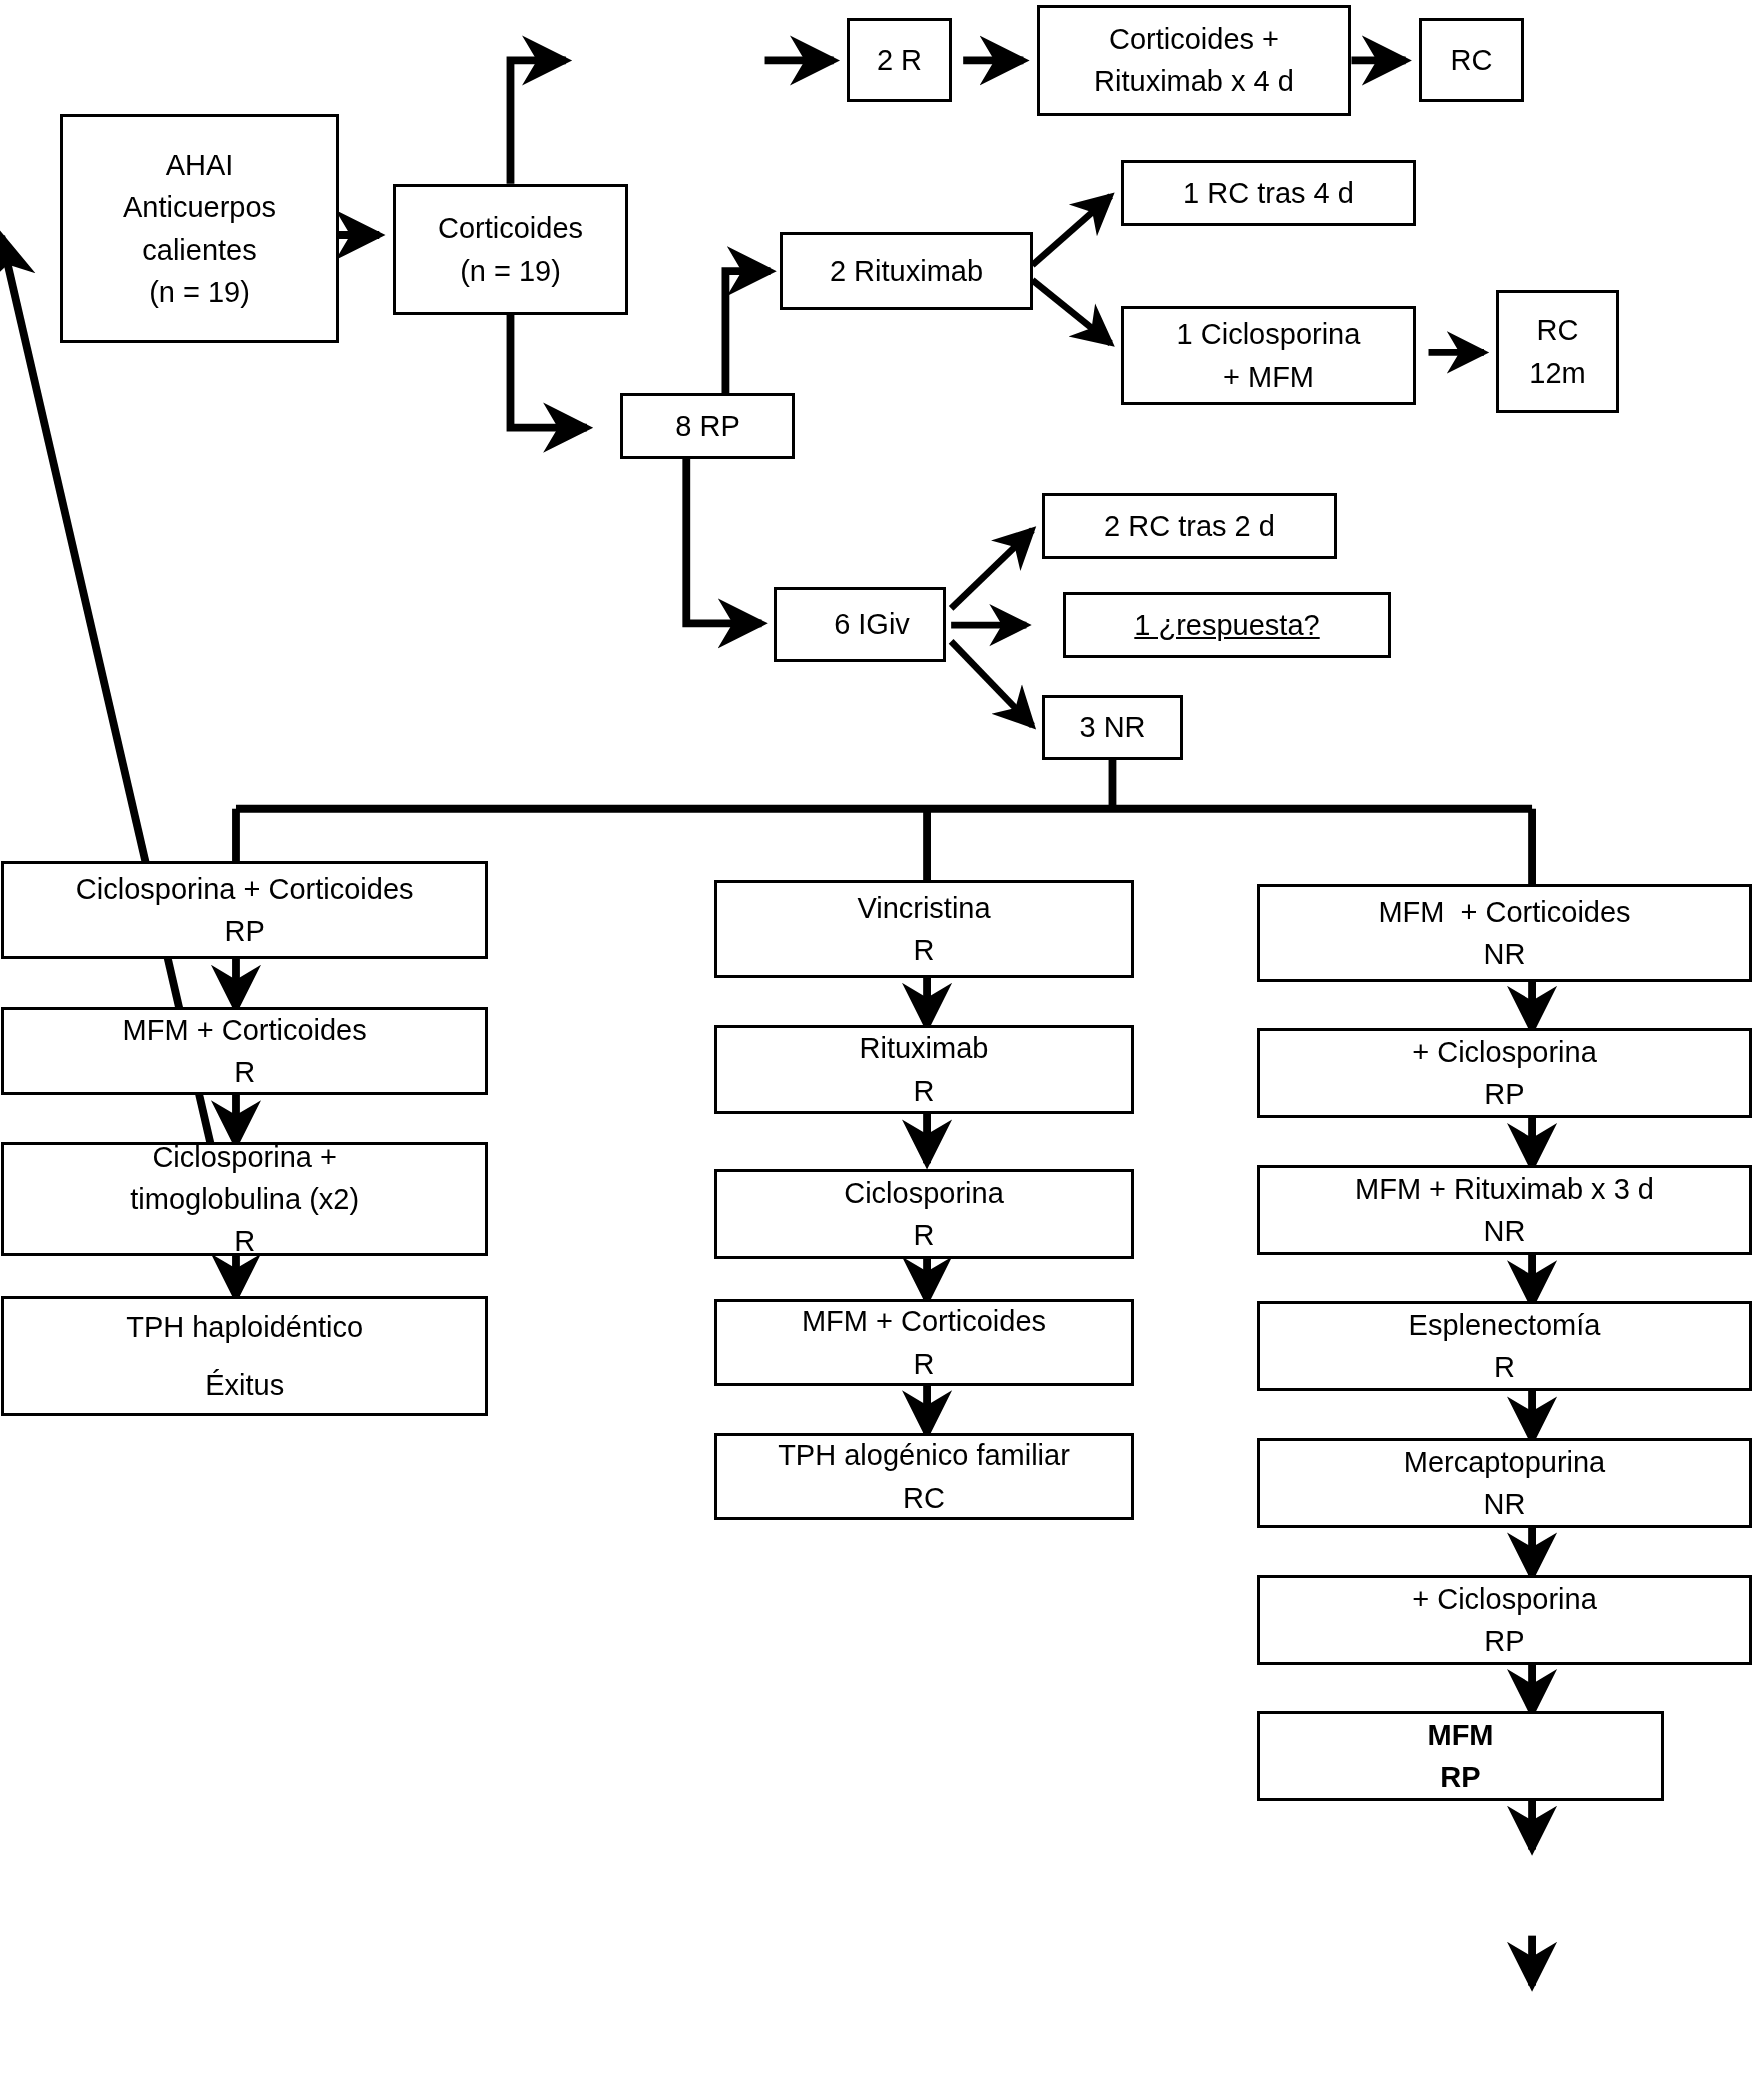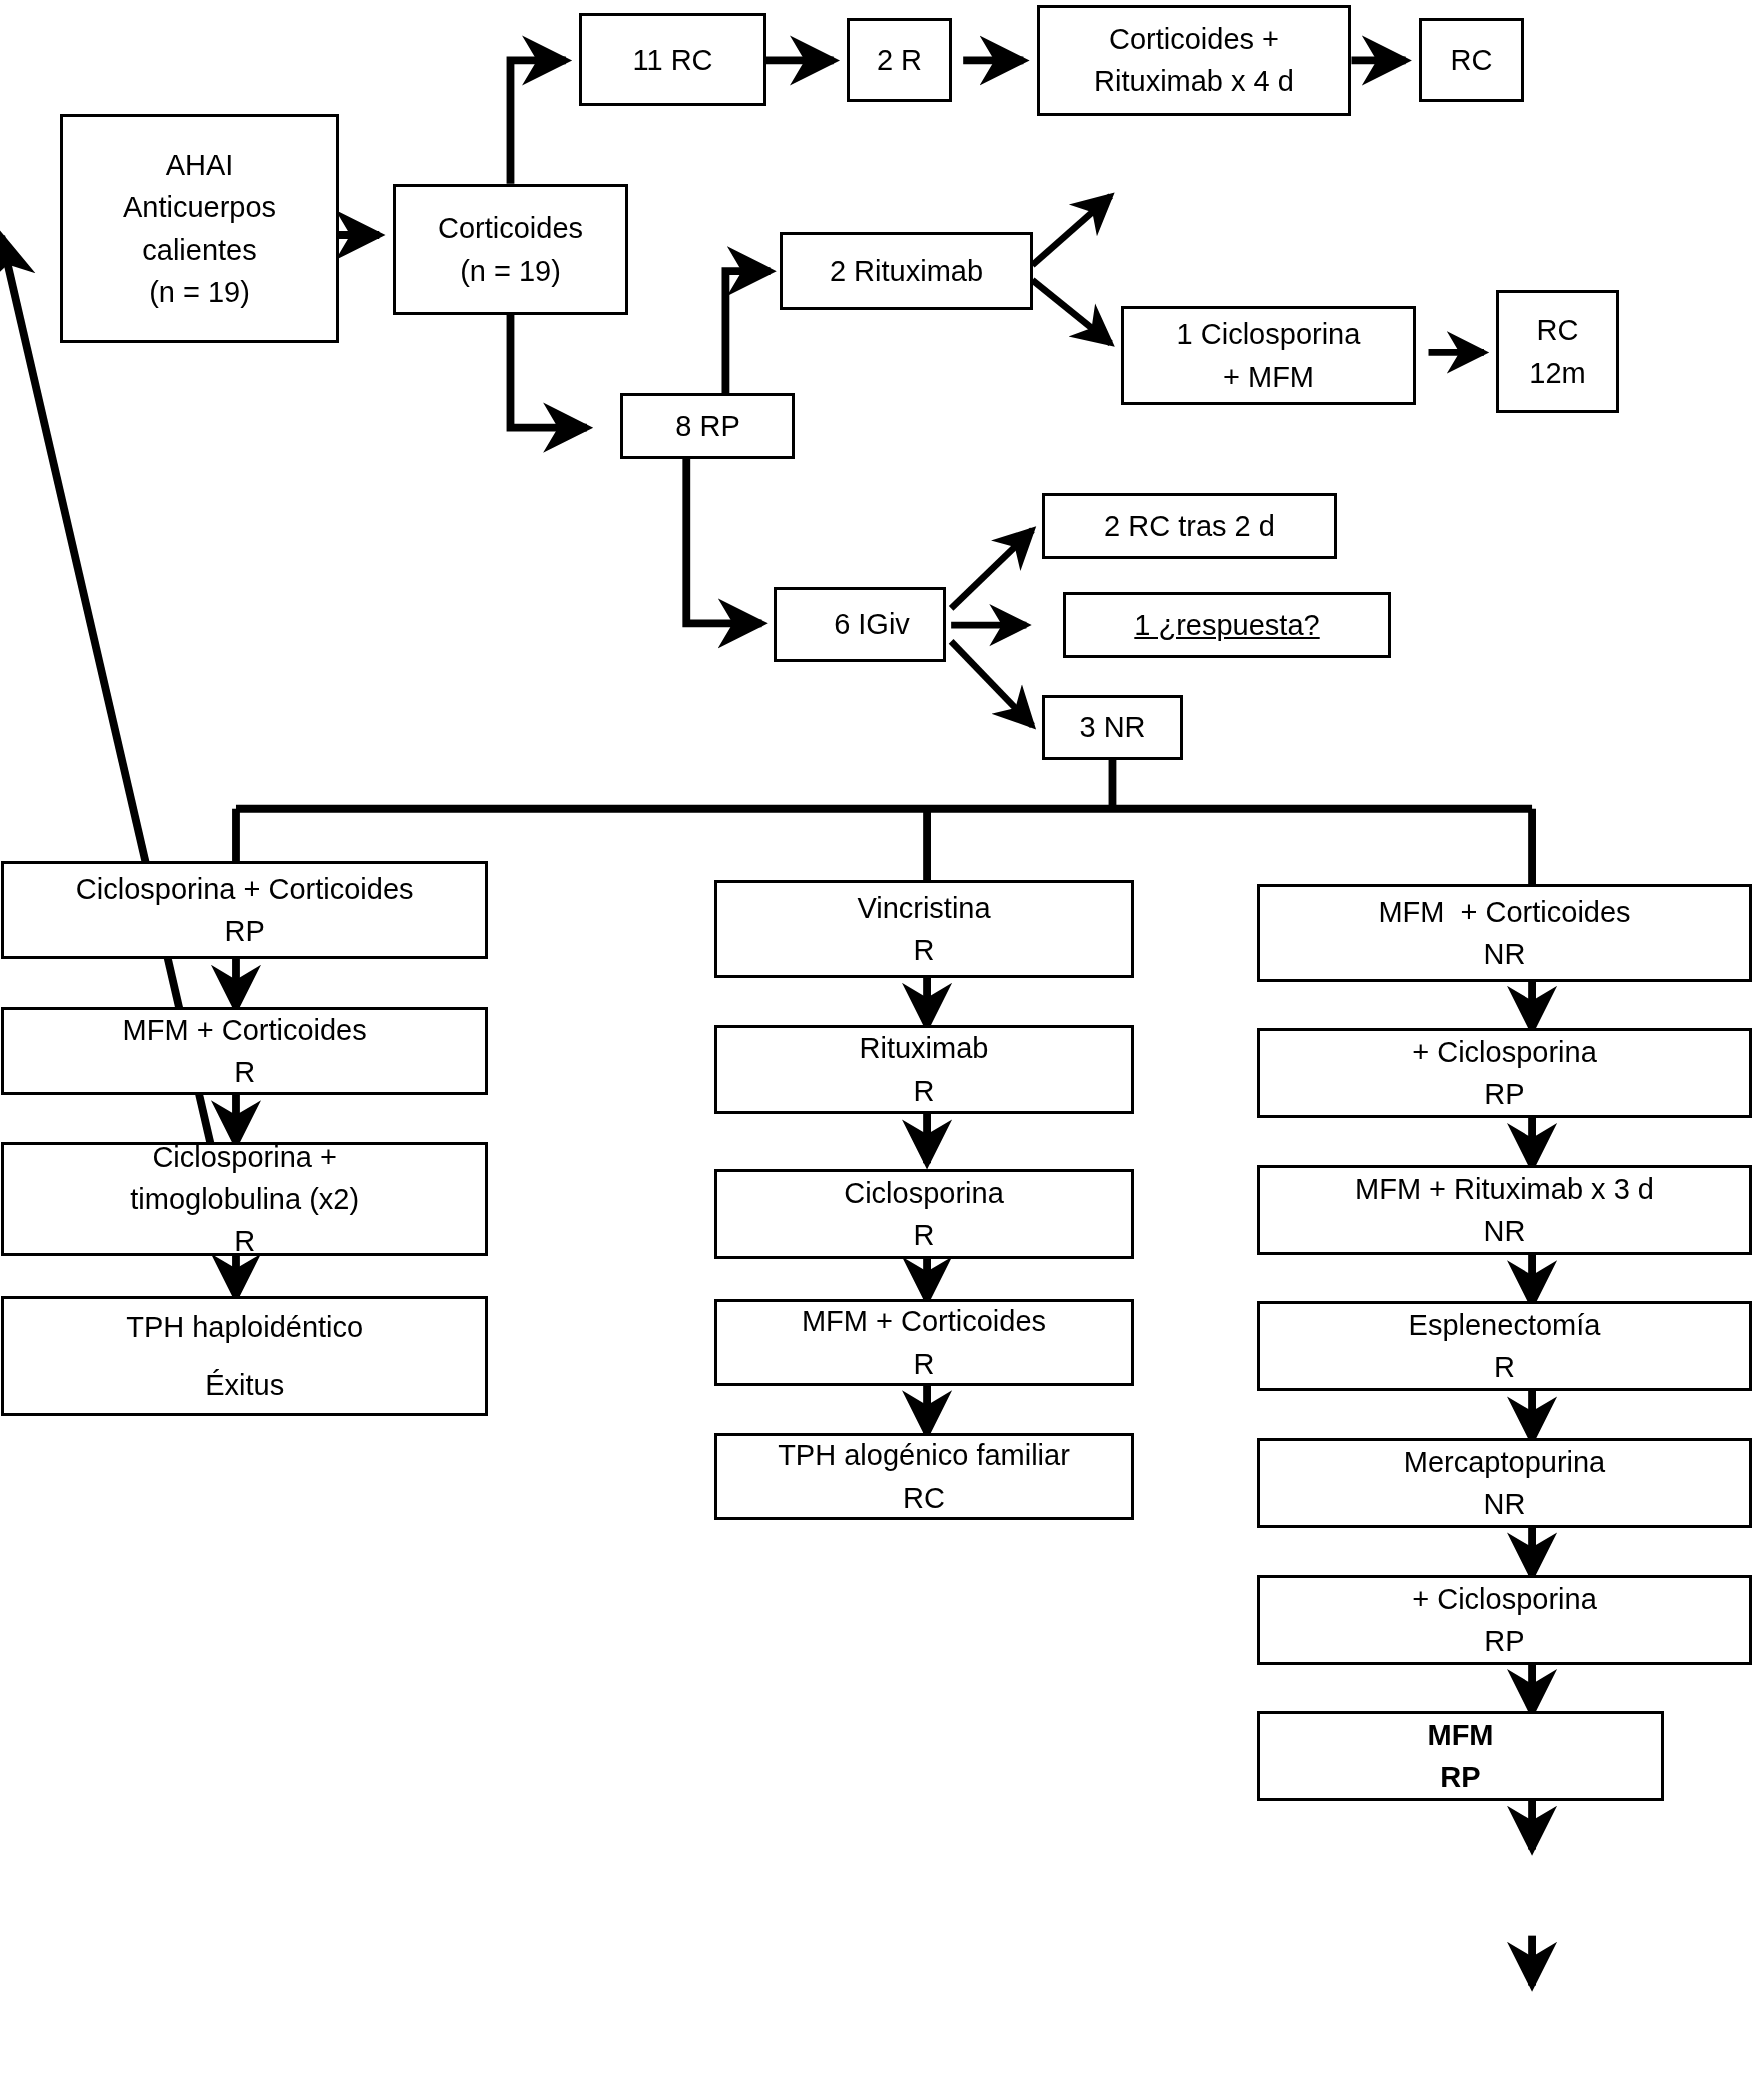--- a/index.html
+++ b/index.html
@@ -108,23 +108,20 @@
     <span class="ln">Anticuerpos</span>
     <span class="ln">calientes</span>
     <span class="ln">(n = 19)</span>
   </div>
 
   <div class="node f48" style="left:393px; top:184px; width:235px; height:131px;">
     <span class="ln">Corticoides</span>
     <span class="ln">(n = 19)</span>
   </div>
 
-  <div class="node f48" style="left:579px; top:13.2px; width:187px; height:93px;">
-    <span class="ln">11 RC</span>
-  </div>
 
   <div class="node f48" style="left:847px; top:18px; width:105px; height:84px;">
     <span class="ln">2 R</span>
   </div>
 
   <div class="node f48" style="left:1037px; top:4.8px; width:314px; height:111px;">
     <span class="ln">Corticoides +</span>
     <span class="ln">Rituximab x 4 d</span>
   </div>
 
@@ -133,20 +130,23 @@
   </div>
 
   <div class="node f48" style="left:600px; top:393px; width:175px; height:66px;margin-left:20px;">
     <span class="ln">8 RP</span>
   </div>
 
   <div class="node f48" style="left:780px; top:232px; width:253px; height:78px;">
     <span class="ln">2 Rituximab</span>
   </div>
 
+  <div class="node f48" style="left:1121px; top:160px; width:295px; height:66px;">
+    <span class="ln">1 RC tras 4 d</span>
+  </div>
 
   <div class="node f48" style="left:1121px; top:306px; width:295px; height:99px;">
     <span class="ln">1 Ciclosporina</span>
     <span class="ln">+ MFM</span>
   </div>
 
   <div class="node f48" style="left:1496px; top:290px; width:123px; height:123px;">
     <span class="ln">RC</span>
     <span class="ln">12m</span>
   </div>

